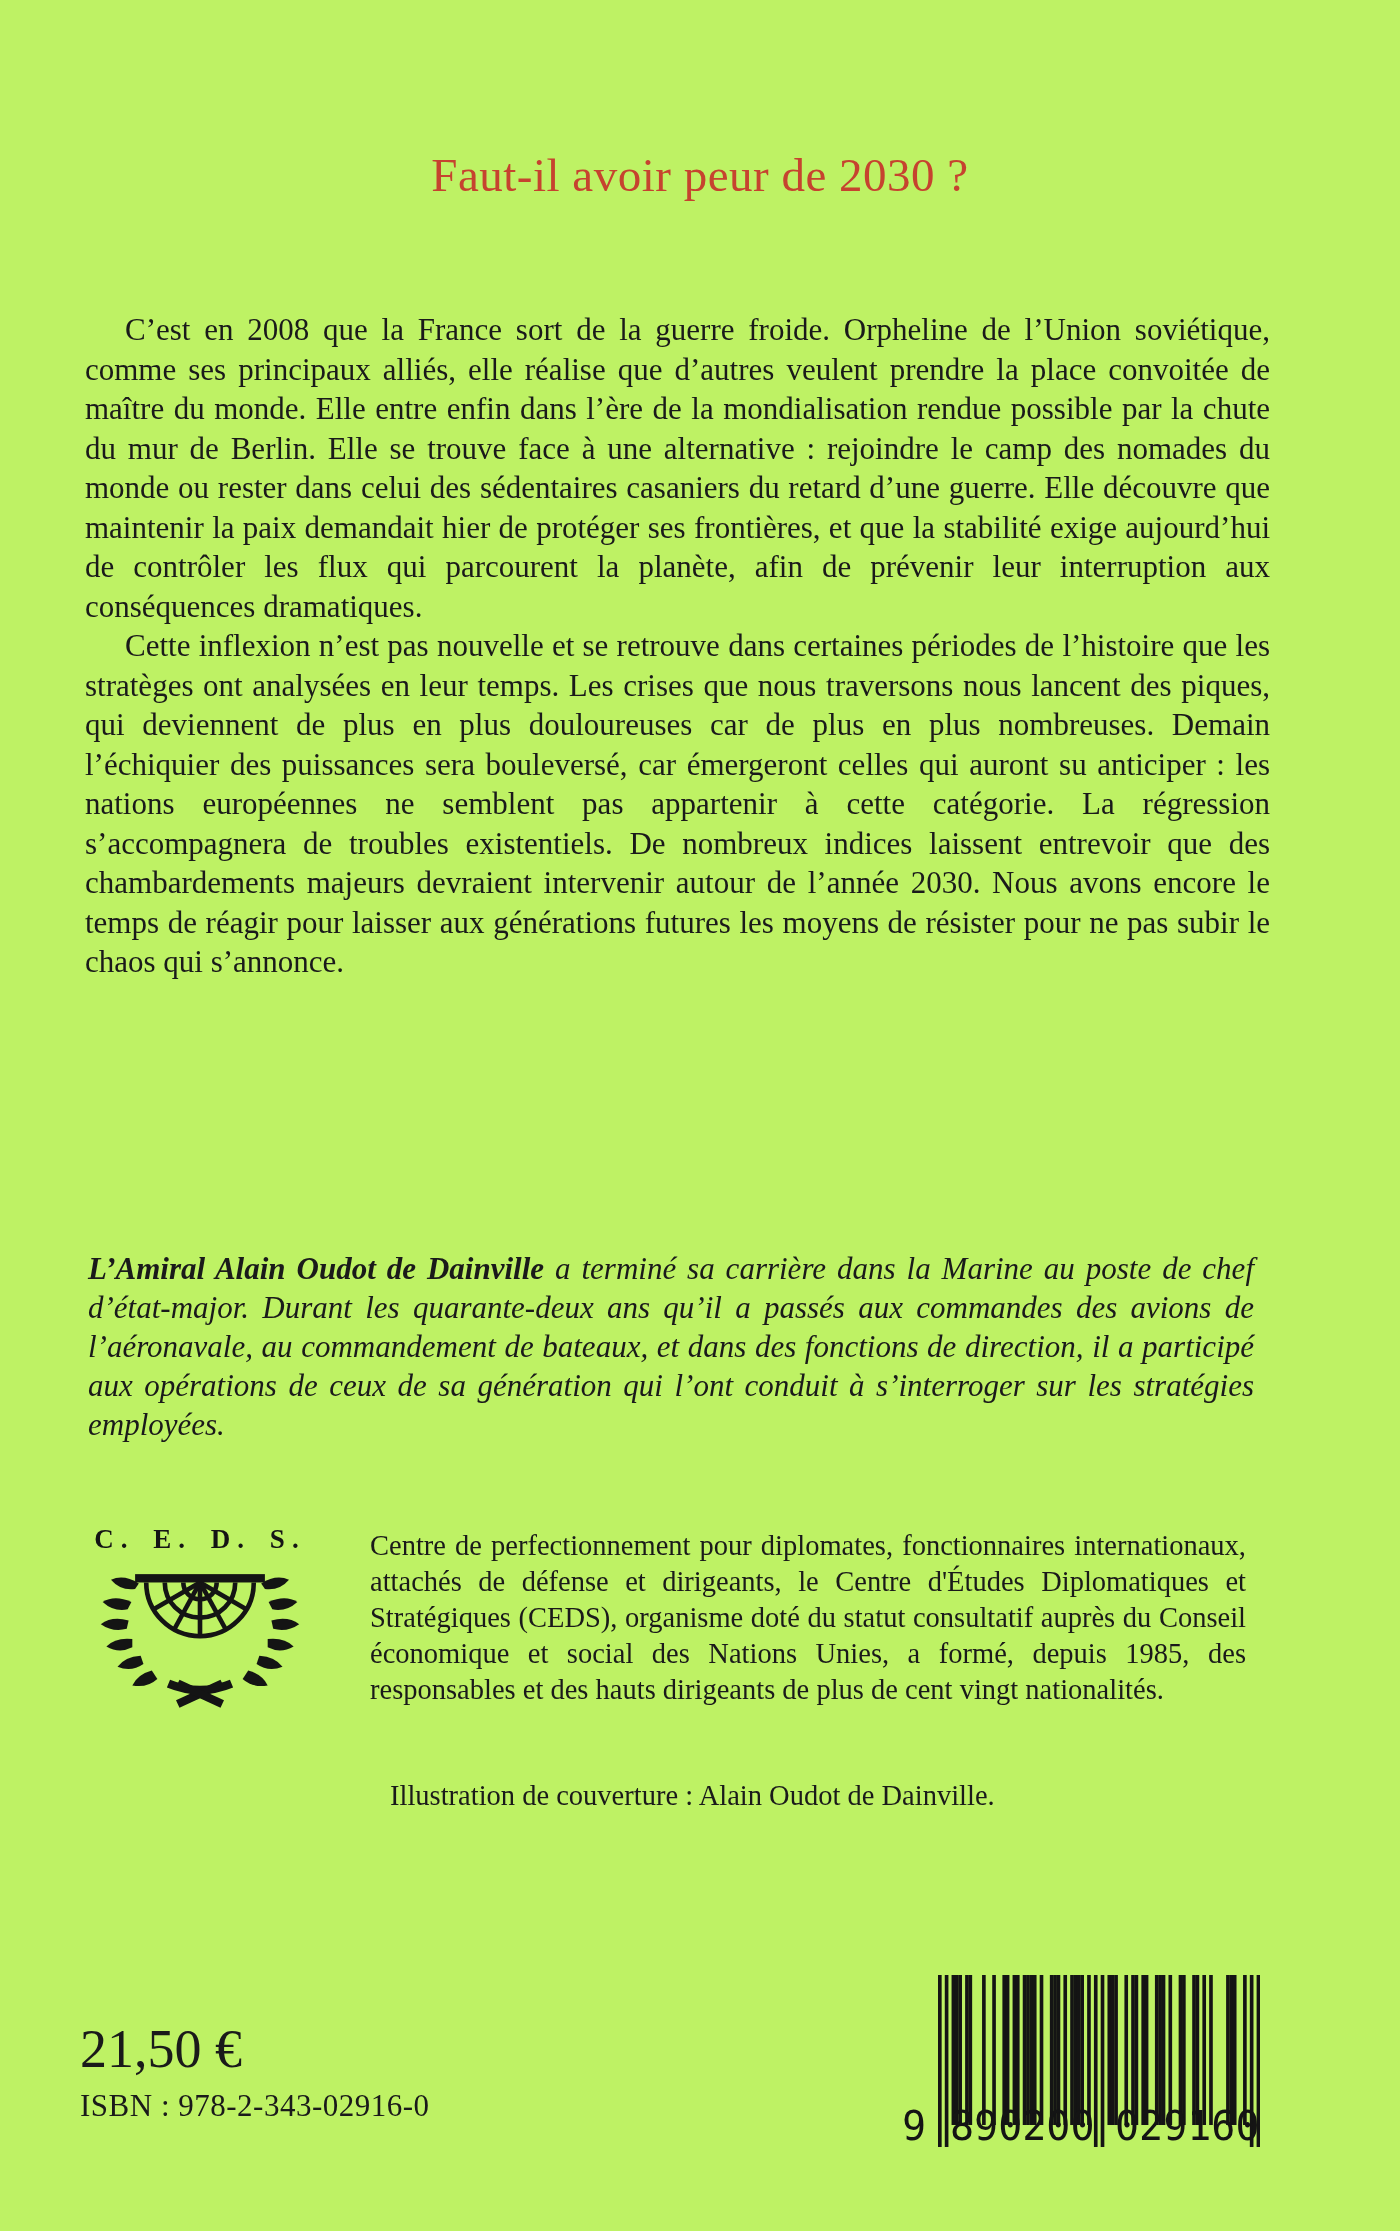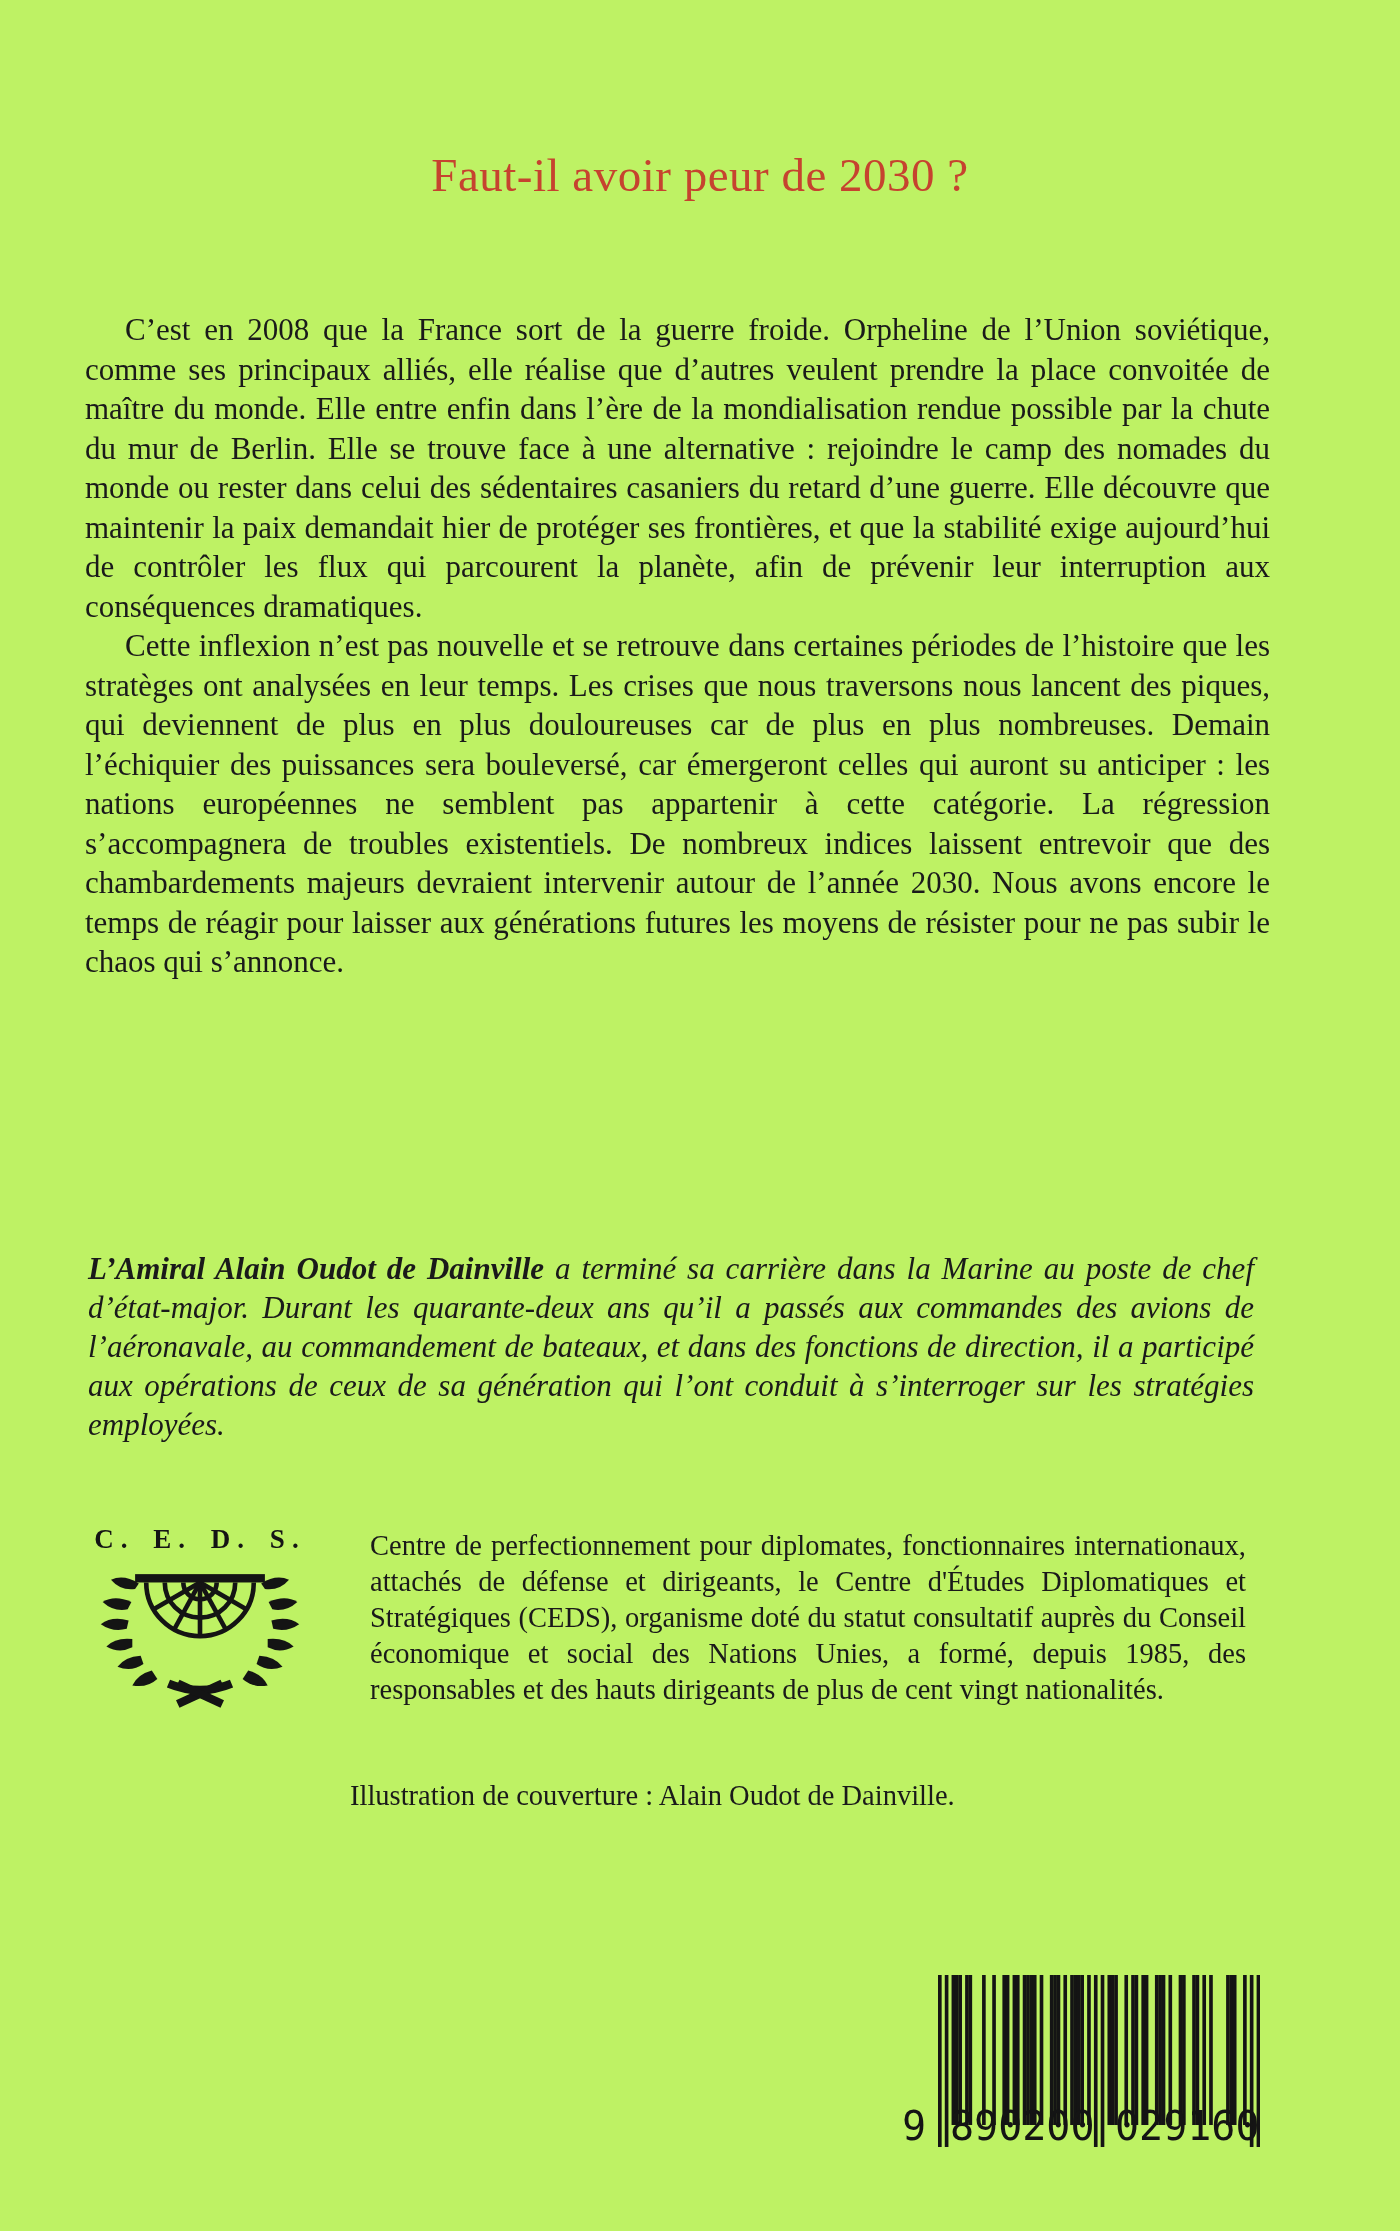--- a/index.html
+++ b/index.html
@@ -62,21 +62,21 @@
   .emblem { width: 204px; margin-top: 8px; display: inline-block; }
   .pub-desc {
     margin: 4px 0 0 55px;
     width: 876px;
     font-size: 28.5px;
     line-height: 36px;
     text-align: justify;
   }
   .credit {
     position: absolute;
-    top: 1780px; left: 350px;
+    top: 1780px; left: 390px;
     margin: 0;
     font-size: 28.5px;
   }
   .price-block { position: absolute; left: 80px; top: 2022px; }
   .price { font-size: 54px; line-height: 1; }
   .isbn { font-size: 31px; margin-top: 12px; letter-spacing: 0.5px; }
   .barcode { position: absolute; left: 938px; top: 1975px; width: 322px; height: 205px; }
   .bc-bars { display: block; }
   .bc-digits {
     position: absolute;
@@ -145,20 +145,24 @@
           <path d="M86 152 L134 130"></path>
           <path d="M134 152 L86 130"></path>
         </g>
       </svg>
     </div>
     <p class="pub-desc">Centre de perfectionnement pour diplomates, fonctionnaires internationaux, attachés de défense et dirigeants, le Centre d'Études Diplomatiques et Stratégiques (CEDS), organisme doté du statut consultatif auprès du Conseil économique et social des Nations Unies, a formé, depuis 1985, des responsables et des hauts dirigeants de plus de cent vingt nationalités.</p>
   </section>
 
   <p class="credit">Illustration de couverture : Alain Oudot de Dainville.</p>
 
+  <div class="price-block">
+    <div class="price">21,50 €</div>
+    <div class="isbn">ISBN : 978-2-343-02916-0</div>
+  </div>
 
   <div class="barcode">
     <svg class="bc-bars" width="322" height="172" viewBox="0 0 322 172" fill="#141414">
         <rect x="0.00" y="0" width="3.64" height="172"></rect>
         <rect x="6.78" y="0" width="3.64" height="172"></rect>
         <rect x="13.56" y="0" width="3.64" height="150"></rect>
         <rect x="16.95" y="0" width="3.64" height="150"></rect>
         <rect x="20.34" y="0" width="3.64" height="150"></rect>
         <rect x="27.12" y="0" width="3.64" height="150"></rect>
         <rect x="30.51" y="0" width="3.64" height="150"></rect>

